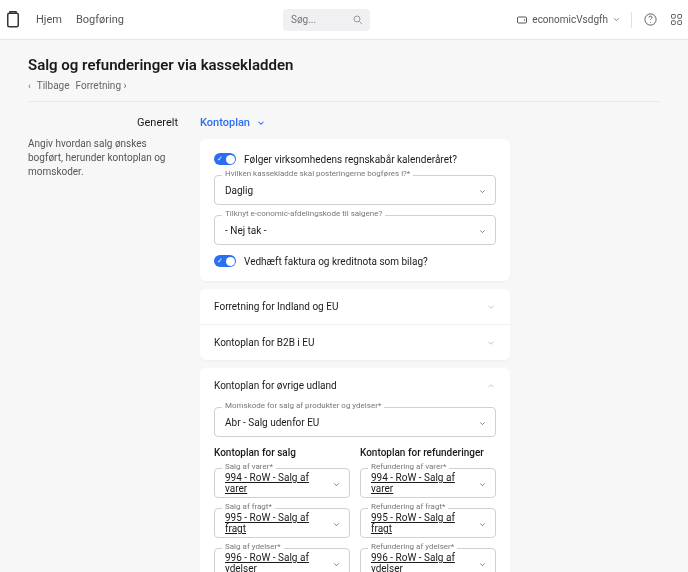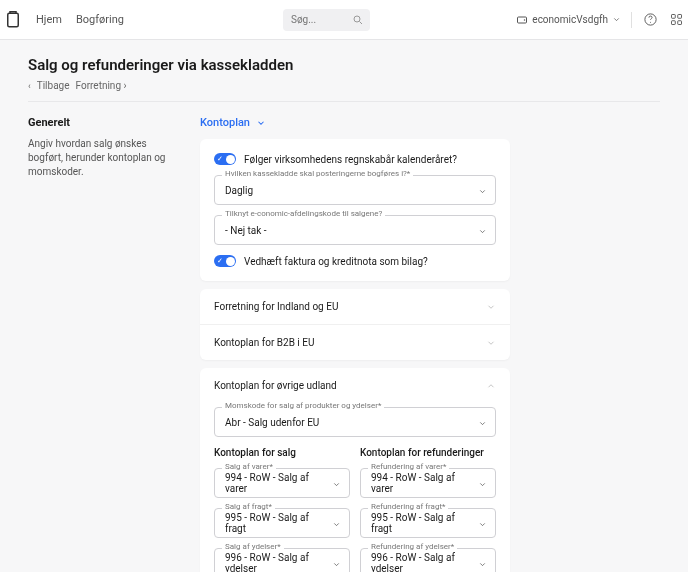--- a/index.html
+++ b/index.html
@@ -17,21 +17,21 @@
   .icon-btn { width: 16px; height: 16px; display: flex; align-items: center; justify-content: center; color: #555; cursor: pointer; }
 
   .page { padding: 16px 28px 28px; }
   h1 { font-size: 15px; font-weight: 600; margin-bottom: 6px; }
   .breadcrumb { font-size: 10px; color: #666; display: flex; align-items: center; gap: 6px; margin-bottom: 10px; }
   .breadcrumb .chev { font-size: 9px; }
   hr.rule { border: none; border-top: 1px solid #e8e8ea; margin-bottom: 14px; }
 
   .layout { display: flex; gap: 22px; }
   .side { width: 150px; flex-shrink: 0; }
-  .side h3 { font-size: 11px; font-weight: 700; margin-bottom: 8px; }
+  .side h3 { font-size: 11px; font-weight: 400; margin-bottom: 8px; text-align: right; }
   .side p { font-size: 10px; color: #555; line-height: 1.4; }
   .main { flex: 1; max-width: 310px; }
 
   .tab-row { display: flex; align-items: center; gap: 6px; margin-bottom: 10px; }
   .tab { font-size: 11px; color: #2b6ef2; font-weight: 500; cursor: pointer; }
   .tab-chev { color: #2b6ef2; }
 
   .card { background: #fff; border-radius: 6px; margin-bottom: 8px; box-shadow: 0 1px 2px rgba(0,0,0,0.04); }
   .card-inner { padding: 14px 14px; }
   .toggle-row { display: flex; align-items: center; gap: 8px; font-size: 10px; margin-bottom: 10px; }
@@ -43,21 +43,21 @@
   .field-label { position: absolute; top: -6px; left: 8px; background: #fff; padding: 0 3px; font-size: 8px; color: #777; z-index: 1; }
   .select { width: 100%; height: 30px; border: 1px solid #d0d0d4; border-radius: 4px; background: #fff; padding: 0 24px 0 10px; font-size: 10px; display: flex; align-items: center; position: relative; cursor: pointer; }
   .select .chev-d { position: absolute; right: 8px; top: 11px; }
 
   .collapse-row { display: flex; align-items: center; justify-content: space-between; padding: 12px 14px; font-size: 10px; cursor: pointer; border-top: 1px solid #f0f0f0; }
   .collapse-row:first-child { border-top: none; }
   .collapse-chev { color: #bbb; }
   .two-col { display: flex; gap: 10px; }
   .col { flex: 1; }
   .col-head { font-size: 10px; font-weight: 500; margin-bottom: 10px; }
-  .col .field { margin-bottom: 10px; }
+  .col .field { margin-bottom: 10px; text-decoration: underline; }
 
   svg { display: block; }
 </style>
 </head>
 <body>
 
 <div class="topbar">
   <div class="logo">
     <svg viewBox="0 0 24 24" width="18" height="18">
         <rect x="5" y="3" width="14" height="18" rx="2" fill="none" stroke="#333" stroke-width="2"></rect>

